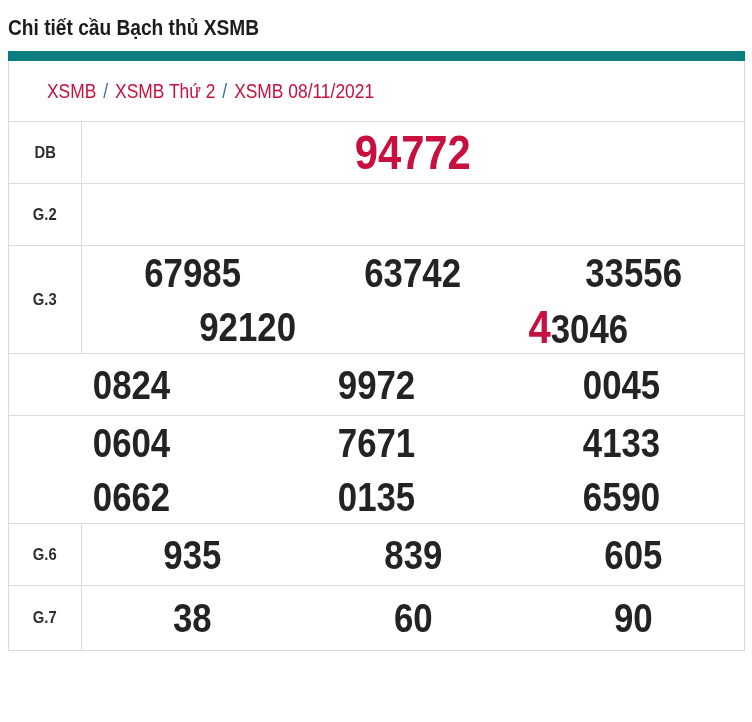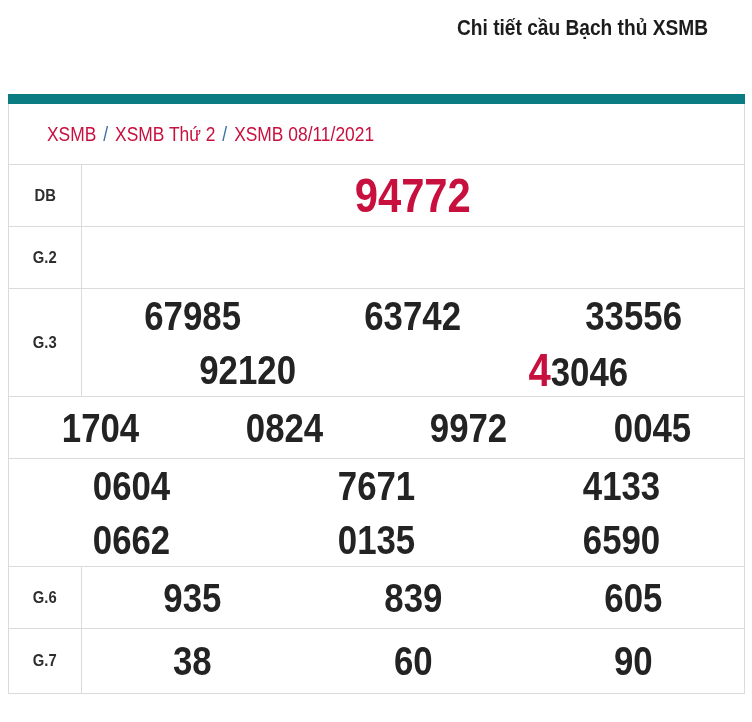--- a/index.html
+++ b/index.html
@@ -3,31 +3,31 @@
 <meta charset="utf-8">
 <style>
   * { box-sizing: border-box; }
   html, body {
     margin: 0; padding: 0;
     width: 752px; height: 722px;
     background: #ffffff;
     font-family: "Liberation Sans", sans-serif;
     overflow: hidden;
   }
-  .page { padding: 0 7px 16px 8px; text-align: right; }
+  .page { padding: 0 7px 16px 8px; }
 
   .cond { display: inline-block; transform: scaleX(0.87); transform-origin: center; white-space: nowrap; }
   .cond.left { transform-origin: left center; }
 
   .page-title {
     font-size: 22px; font-weight: bold; color: #1c1c1c;
     margin: 0; padding: 15px 0 11px 0; line-height: 1.2;
   }
 
-  .results-card { border: 1px solid #dbdbdb; border-top: none; margin-top: 43px; }
+  .results-card { border: 1px solid #dbdbdb; border-top: none; }
   .accent-bar { height: 10px; background: #0A7C82; margin: -1px -1px 0 -1px; }
 
   .breadcrumb {
     height: 61px; display: flex; align-items: center;
     padding-left: 38px; border-bottom: 1px solid #dbdbdb;
     font-size: 20px;
   }
   .breadcrumb a { color: #C8103E; text-decoration: none; cursor: pointer; }
   .breadcrumb .sep { color: #3B6EA5; padding: 0 8px; }
 
@@ -111,23 +111,20 @@
               <div class="vcell">
                 <span class="cond"><span class="seg c-crimson s-lg">4</span><span class="seg c-dark s-num">3046</span></span>
               </div>
             </div>
           </div>
         </div>
         <div class="prize-row">
           <div class="value-area">
             <div class="vline">
               <div class="vcell">
-                <span class="cond"><span class="seg c-dark s-num">1704</span></span>
-              </div>
-              <div class="vcell">
                 <span class="cond"><span class="seg c-dark s-num">0824</span></span>
               </div>
               <div class="vcell">
                 <span class="cond"><span class="seg c-dark s-num">9972</span></span>
               </div>
               <div class="vcell">
                 <span class="cond"><span class="seg c-dark s-num">0045</span></span>
               </div>
             </div>
           </div>

